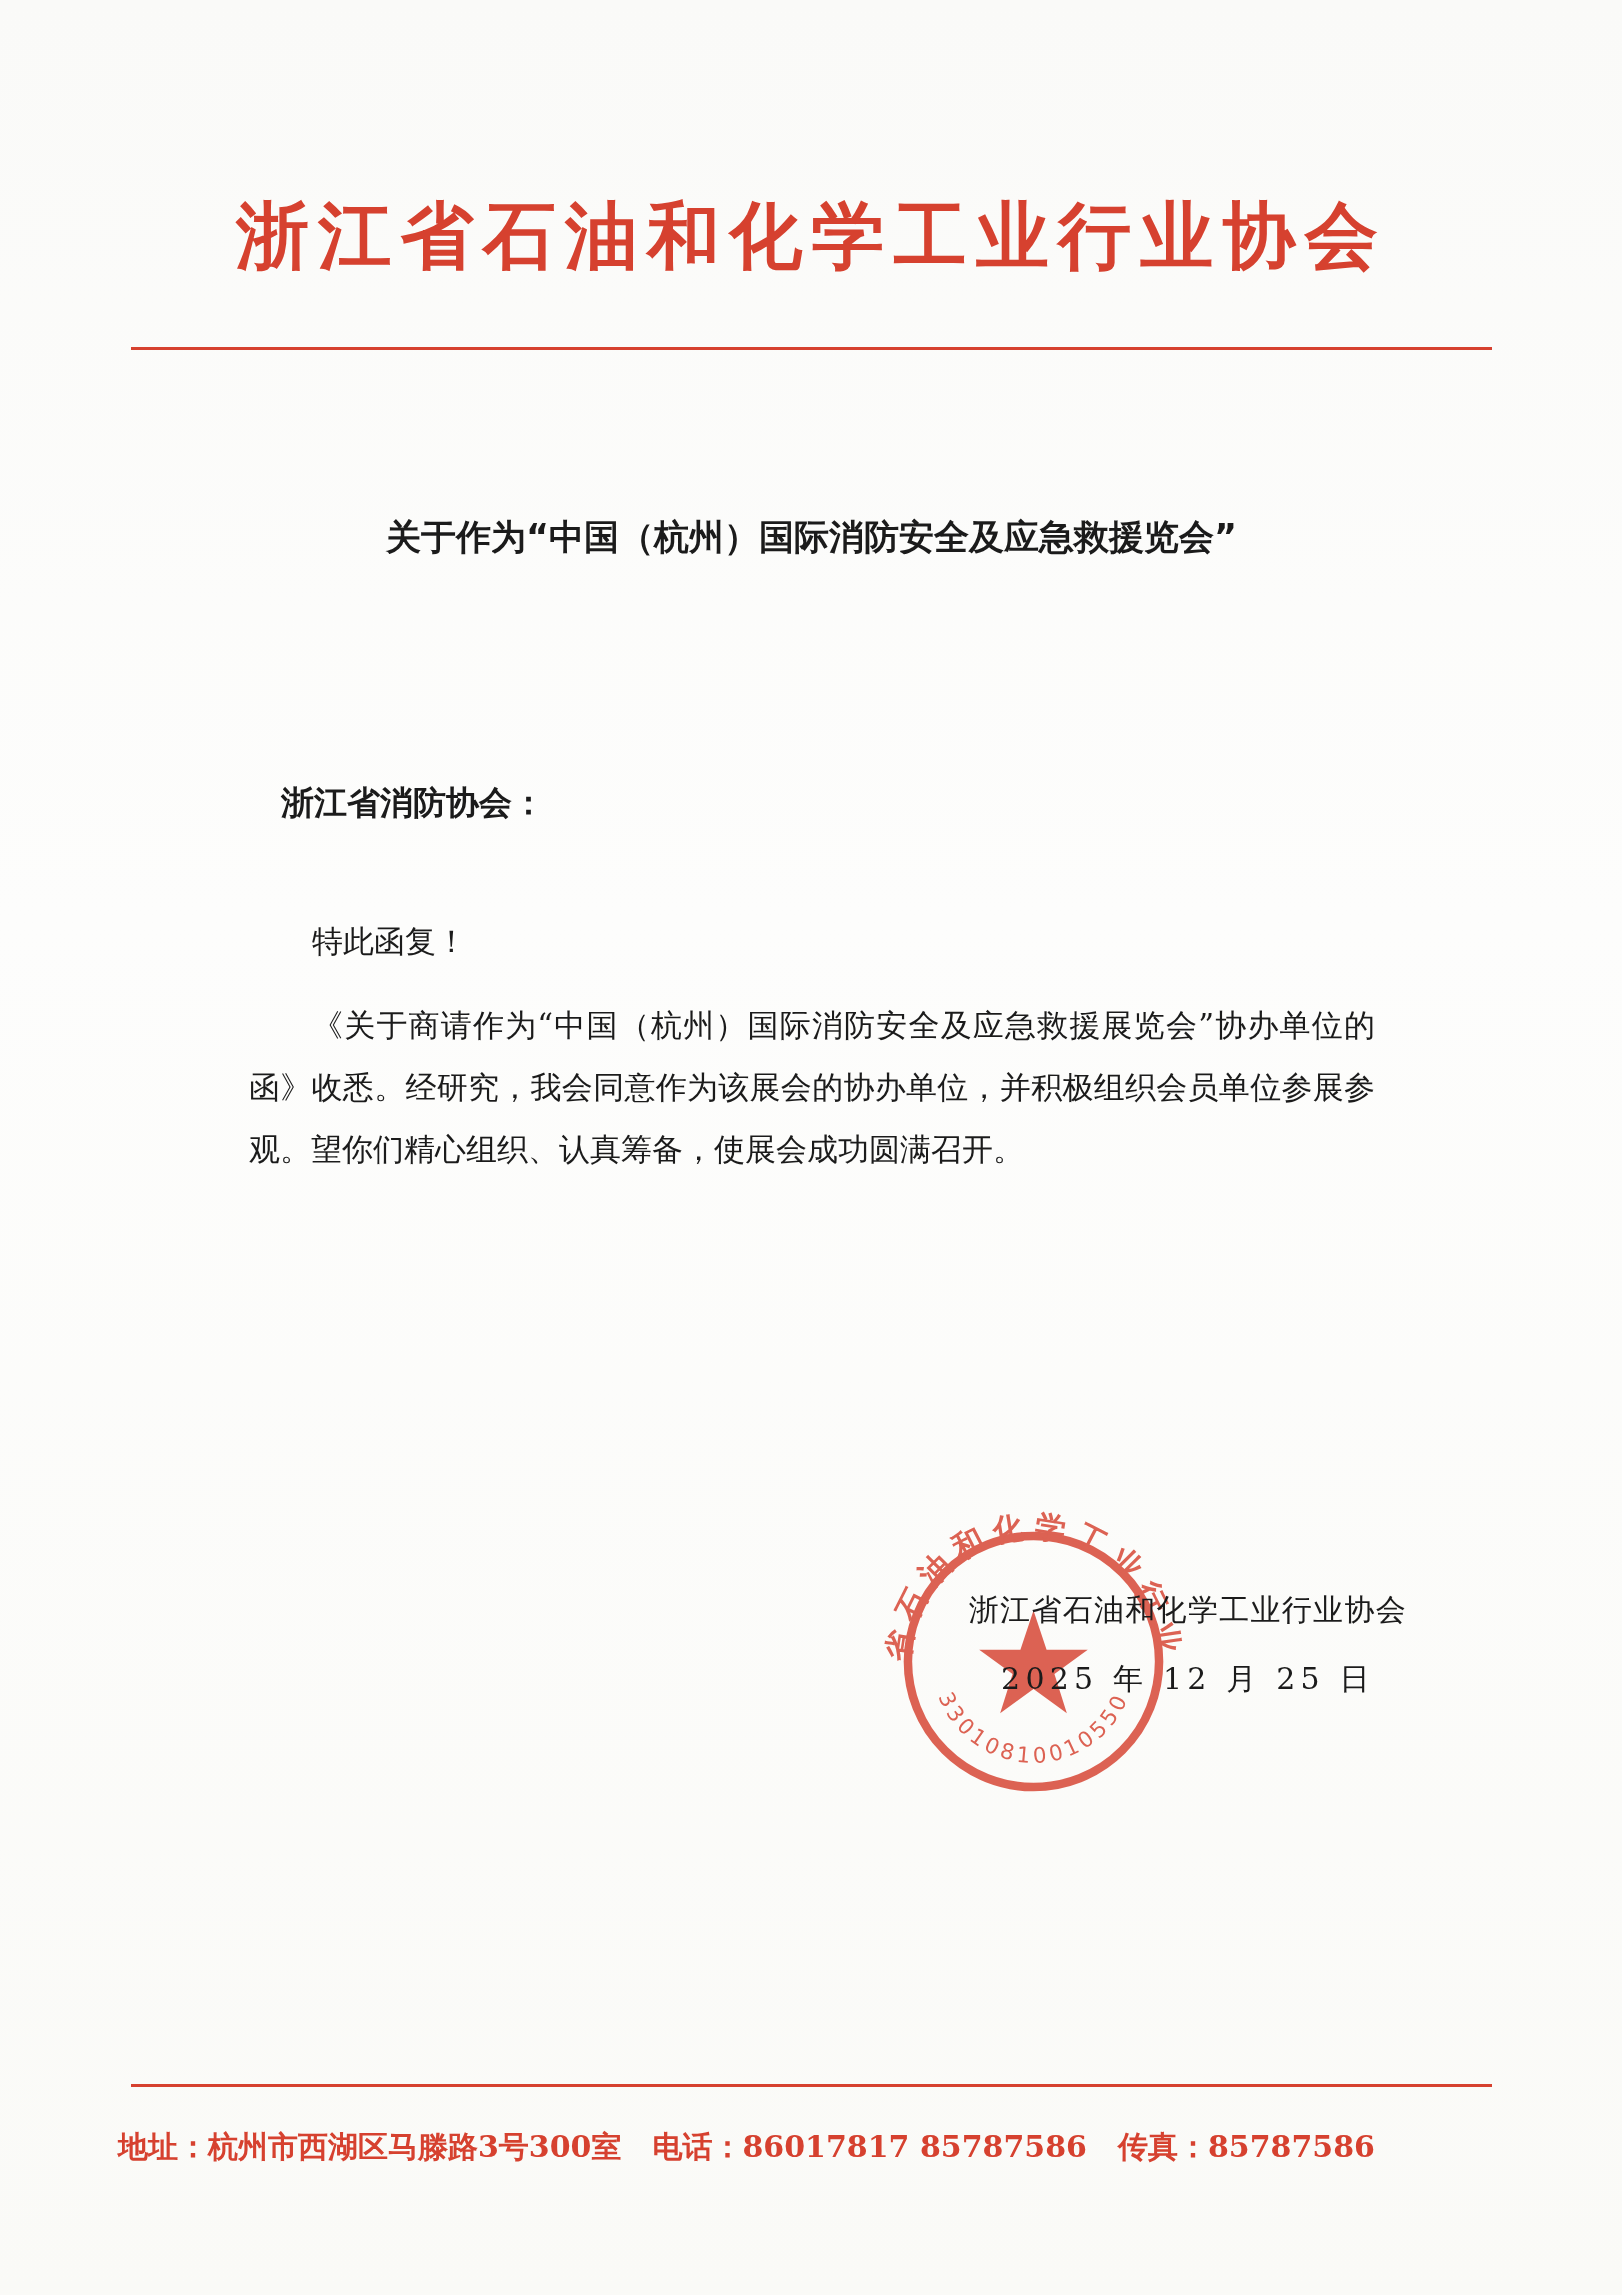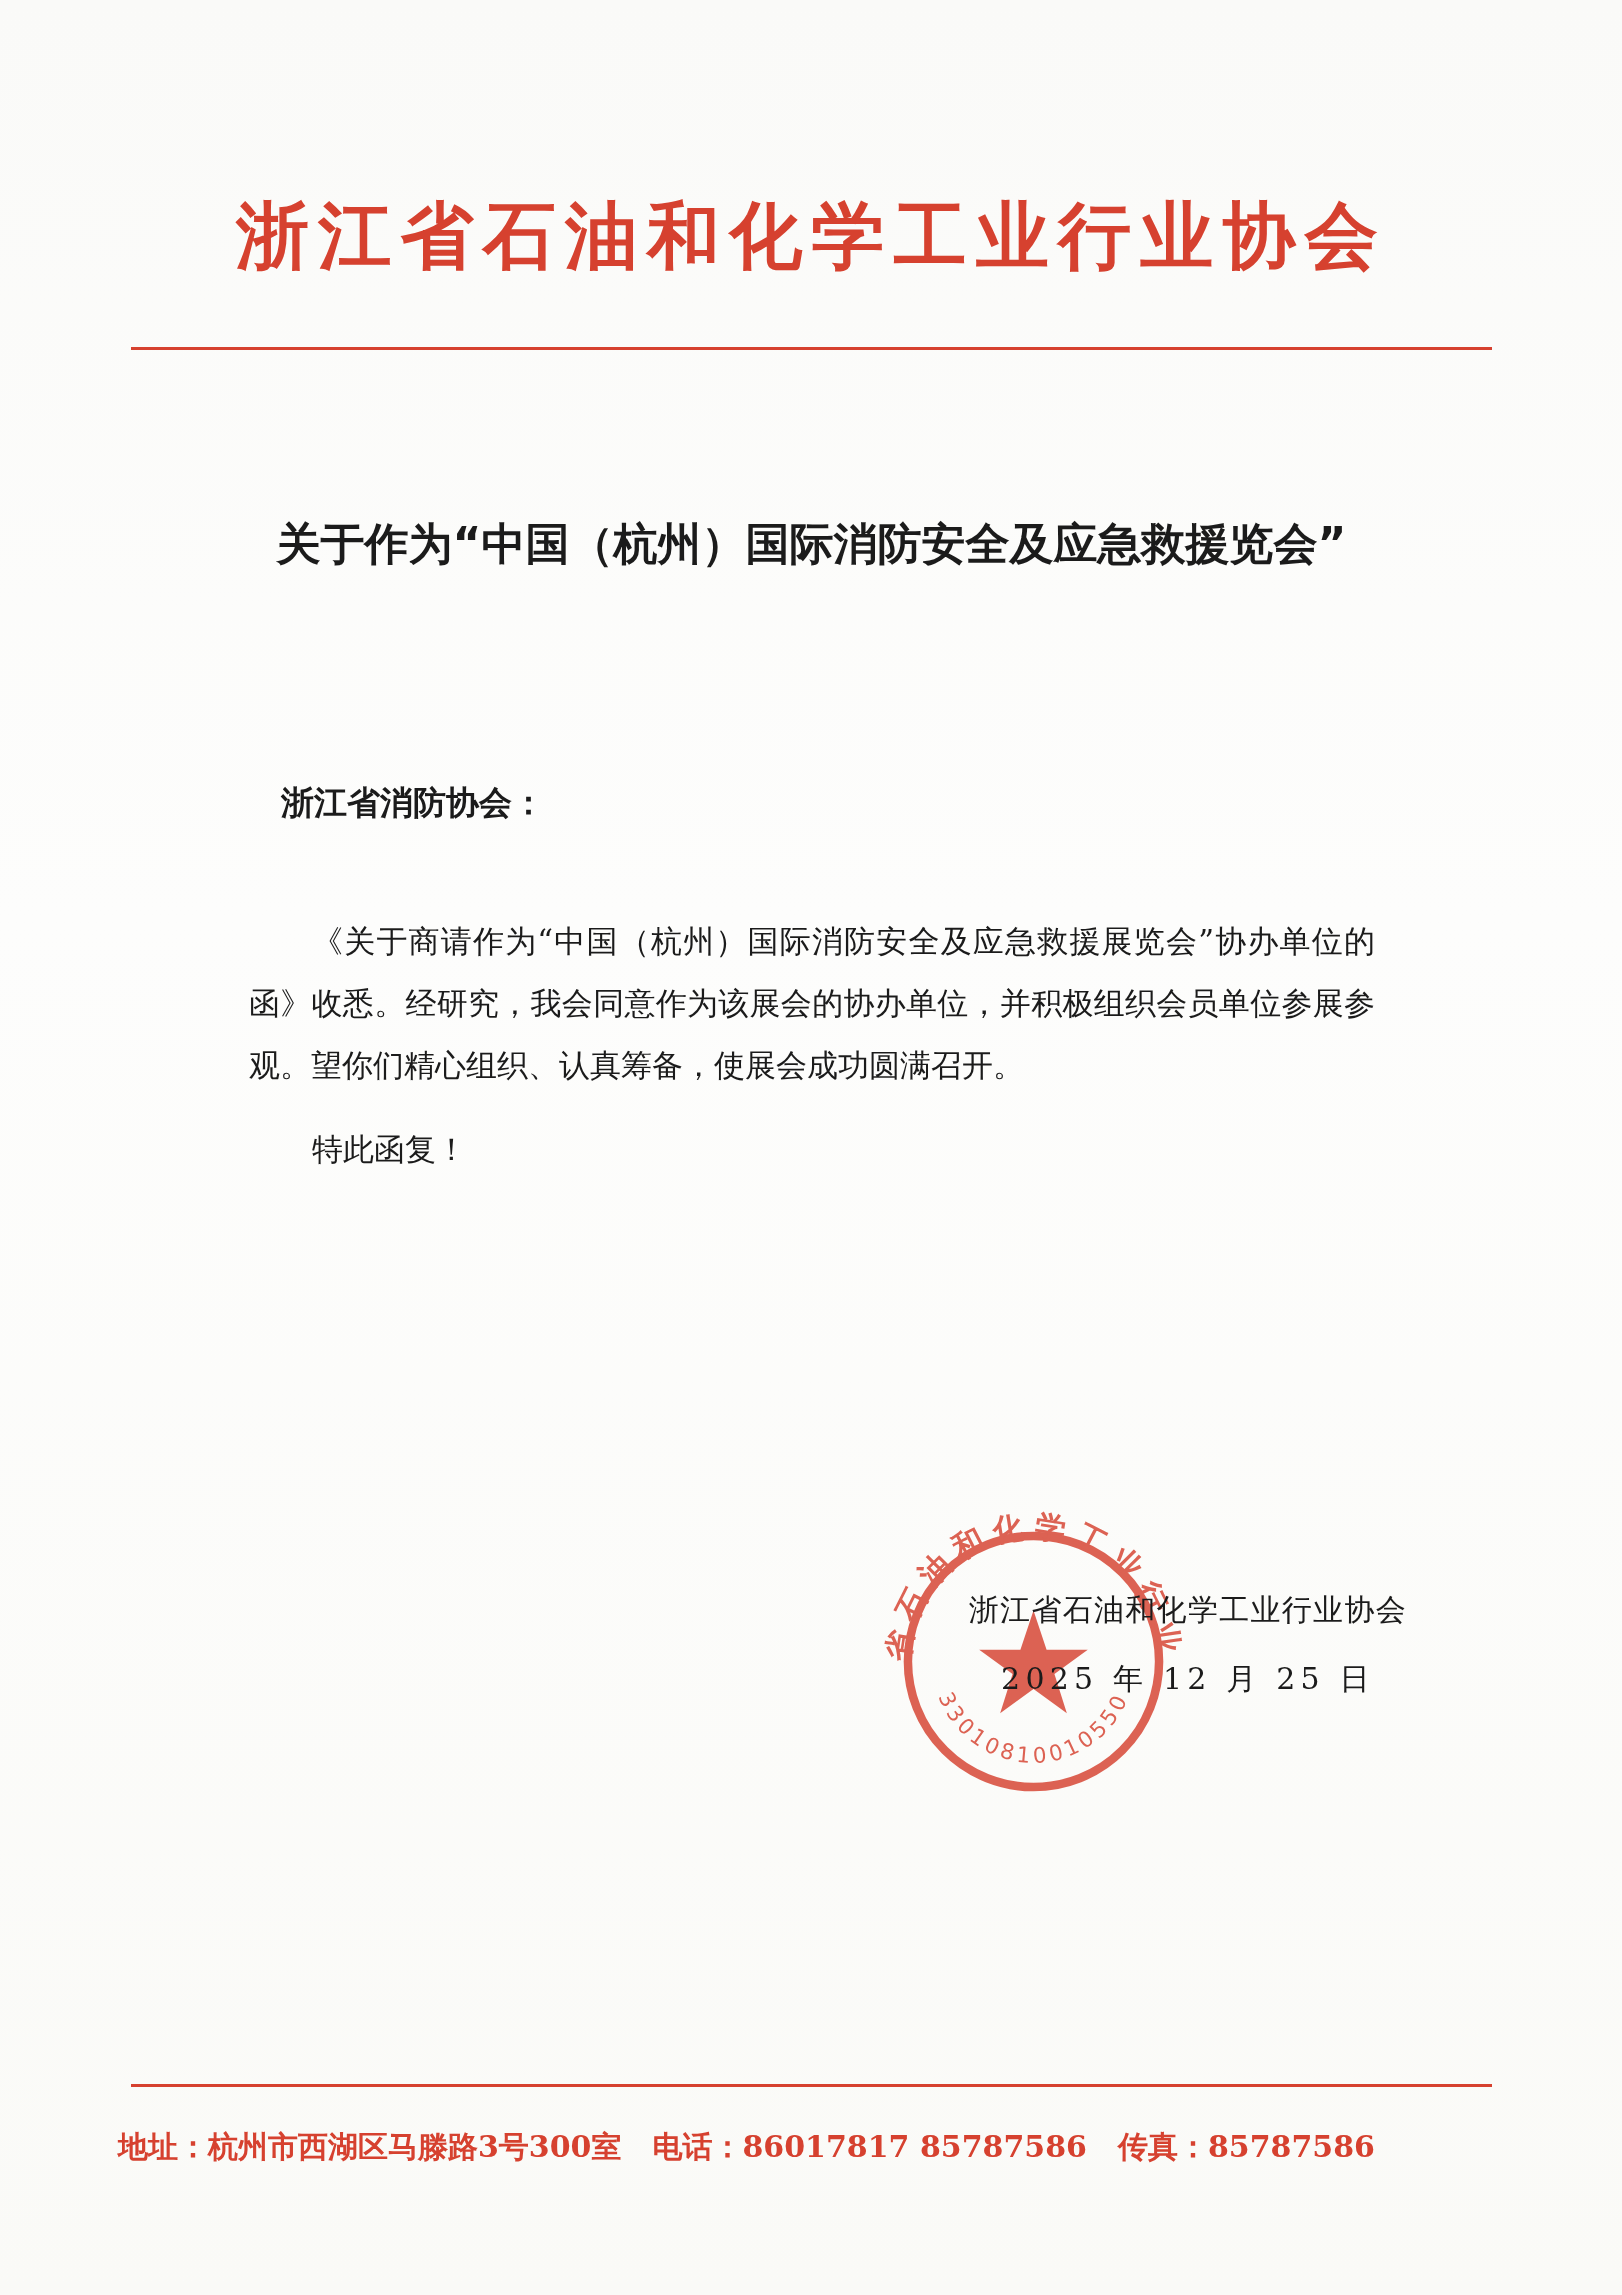--- a/index.html
+++ b/index.html
@@ -53,21 +53,21 @@
   
   .doc-title {
     position: absolute;
     left: 216px;
     right: 216px;
     top: 510px;
     text-align: center;
     font-family: "DejaVu Sans", sans-serif;
     font-weight: bold;
     color: #1b1b1b;
-    font-size: 44px;
+    font-size: 35px;
     line-height: 1.55;
   }
   .doc-title .line2 {
     display: block;
     margin-top: 11.8px;
   }
 
   
   .salutation {
     position: absolute;
@@ -164,22 +164,22 @@
   </div>
   <div class="letterhead-rule"></div>
 
   <div class="doc-title">
     <span>关于作为“中国（杭州）国际消防安全及应急救援览会”</span>
   </div>
 
   <div class="salutation">浙江省消防协会：</div>
 
   <div class="body-text">
+    <p>特此函复！</p>
     <p>《关于商请作为“中国（杭州）国际消防安全及应急救援展览会”协办单位的函》收悉。经研究，我会同意作为该展会的协办单位，并积极组织会员单位参展参观。望你们精心组织、认真筹备，使展会成功圆满召开。</p>
-    <p>特此函复！</p>
   </div>
 
   <div class="seal">
     <svg width="327" height="327" viewBox="0 0 500 500" xmlns="http://www.w3.org/2000/svg">
       <defs>
         <path id="sealArcTop" d="M 60,250 A 190,190 0 0 1 440,250"></path>
         <path id="sealArcBottom" d="M 95,250 A 155,155 0 0 0 405,250"></path>
       </defs>
       <circle cx="250" cy="250" r="192" fill="none" stroke="#d6412f" stroke-width="13"></circle>
       <text font-family="DejaVu Sans, sans-serif" font-size="47" font-weight="bold" fill="#d6412f" letter-spacing="13">

